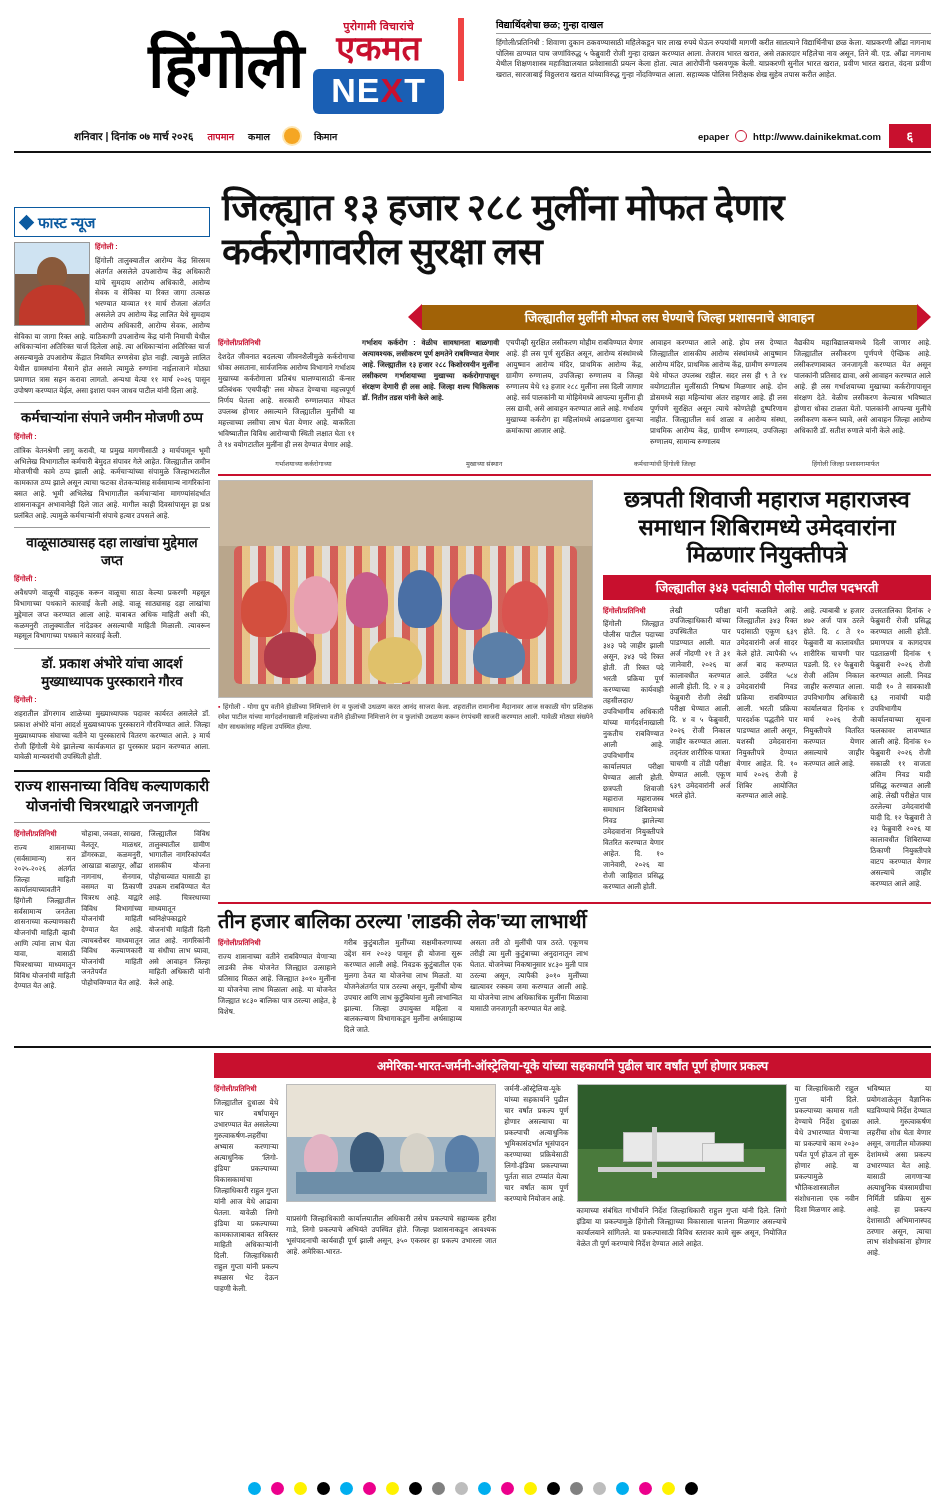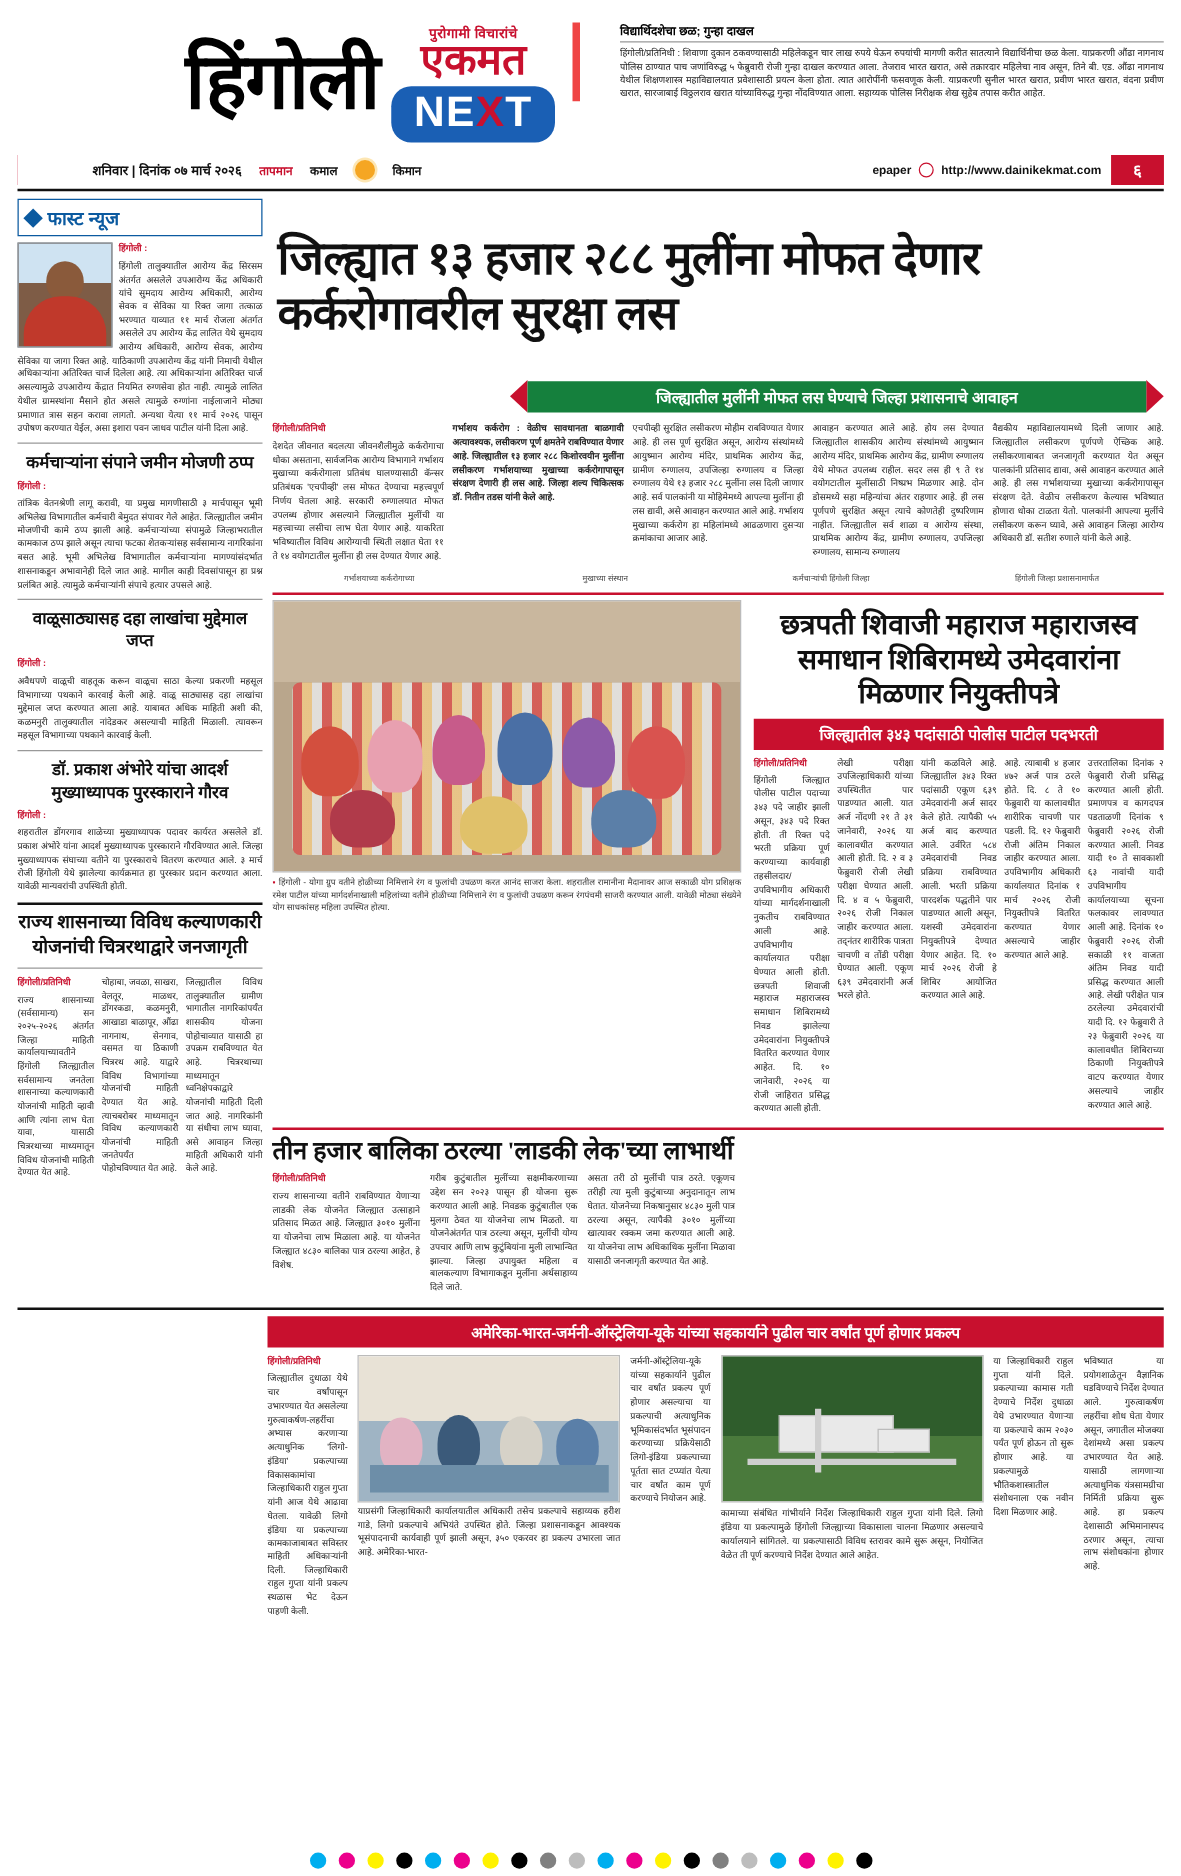--- a/index.html
+++ b/index.html
@@ -19,21 +19,21 @@
   .mast-title {
     font-family:"Liberation Serif", serif;
     font-size:62px; font-weight:bold; color:#000; line-height:1;
     letter-spacing:-1px;
   }
   .ekmat-wrap { text-align:center; }
   .ekmat-top { color:#c8102e; font-size:11px; font-weight:bold; letter-spacing:0.3px; }
   .ekmat-main { color:#c8102e; font-family:"Liberation Serif", serif; font-size:34px; font-weight:bold; line-height:0.95; }
   .next-badge {
     margin-top:4px; background:#1a5fb4; color:#fff; font-weight:bold;
-    font-size:34px; padding:2px 18px 4px 18px; border-radius:16px;
+    font-size:34px; padding:2px 18px 4px 18px; border-radius:6px;
     display:inline-block; letter-spacing:1px; position:relative;
   }
   .next-badge .x { color:#c8102e; }
   .mast-right { flex:1; padding-left:32px; border-left:6px solid #ef4444; margin-left:14px; }
   .mast-right h4 {
     margin:0 0 4px 0; font-size:9.5px; font-weight:bold; color:#000;
     border-bottom:1px solid #999; padding-bottom:2px;
   }
   .mast-right p { margin:0; font-size:7.4px; line-height:1.45; text-align:justify; color:#222; }
 
@@ -48,21 +48,21 @@
   .rb-k { color:#111; font-weight:bold; font-size:9.5px; }
   .sun { width:16px;height:16px;border-radius:50%;background:#f5a623; display:inline-block; box-shadow:0 0 0 2px #fde6b3;}
   .rb-epaper { display:flex;align-items:center;gap:6px; padding-right:8px; font-size:9.5px; color:#111; }
   .globe { width:12px;height:12px;border-radius:50%;border:1.6px solid #c8102e; display:inline-block;}
   .rb-page { width:42px; background:#c8102e; color:#fff; height:24px; display:flex;align-items:center;justify-content:center;font-size:13px;font-weight:bold;}
 
   .rule-b { border-top:2px solid #111; margin-top:3px; }
 
   
   .grid { display:flex; gap:8px; margin-top:6px; }
-  .col-left { width:196px; }
+  .col-left { width:196px;margin-top:48px; }
   .col-main { flex:1; }
 
   
   .fastnews-hd {
     border:1px solid #0b5aa0; color:#0b5aa0; font-weight:bold; font-size:15px;
     padding:4px 6px; display:flex; align-items:center; gap:6px; margin-bottom:5px;
   }
   .diamond { width:11px;height:11px;background:#0b5aa0;transform:rotate(45deg); display:inline-block;}
   .l-head { font-family:"Liberation Serif", serif; font-weight:bold; font-size:13.5px; line-height:1.3; text-align:center; margin:4px 0 5px; }
   .byline { font-size:7.2px; font-weight:bold; color:#c8102e; }
@@ -77,21 +77,21 @@
 
   
   .lead-h {
     font-family:"Liberation Serif", serif; font-weight:bold; font-size:37px; line-height:1.18;
     color:#111; letter-spacing:-0.5px; padding:2px 0 6px 4px;
   }
   .subbar {
     display:flex; align-items:center; margin:4px 0 8px 0;
   }
   .subbar .bar {
-    background:#15803d; color:#fff; font-size:12.5px; font-weight:bold;
+    background:#a16207; color:#fff; font-size:12.5px; font-weight:bold;
     padding:4px 14px; flex:1; text-align:center; position:relative;
   }
   .subbar .tri { width:0;height:0;border-top:13px solid transparent;border-bottom:13px solid transparent;border-right:14px solid #c8102e;}
   .subbar .tri-r { width:0;height:0;border-top:13px solid transparent;border-bottom:13px solid transparent;border-left:14px solid #c8102e;}
   .subbar-left-space { width:190px; }
 
   .cols-5 { display:flex; gap:7px; }
   .ccol { flex:1; font-size:7.2px; line-height:1.52; text-align:justify; color:#222; }
   .ccol p { margin:0 0 3px 0; }
   .bullet-lead { font-weight:bold; }
@@ -343,21 +343,21 @@
         </div>
         <div style="width:210px">
           <div class="photo-generic" style="height:118px">
             <span class="meet-bg"></span>
             <span class="pers" style="left:8%;top:42%;width:34px;height:44px;background:#e2b3c3;"></span>
             <span class="pers" style="left:30%;top:40%;width:34px;height:46px;background:#3b5a7a;"></span>
             <span class="pers" style="left:54%;top:41%;width:34px;height:45px;background:#d6d2c8;"></span>
             <span class="pers" style="left:76%;top:43%;width:34px;height:44px;background:#5a7fa8;"></span>
             <span style="position:absolute;left:4%;right:4%;bottom:6%;height:22px;background:#6d8ea8;"></span>
           </div>
-          <div class="ccol" style="margin-top:2px">
+          <div class="ccol" style="margin-top:12px">
               <p>याप्रसंगी जिल्हाधिकारी कार्यालयातील अधिकारी तसेच प्रकल्पाचे सहाय्यक हरीश गाडे, लिगो प्रकल्पाचे अभियंते उपस्थित होते. जिल्हा प्रशासनाकडून आवश्यक भूसंपादनाची कार्यवाही पूर्ण झाली असून, ३५० एकरवर हा प्रकल्प उभारला जात आहे. अमेरिका-भारत-</p>
             </div>
         </div>
         <div class="ccol" style="flex:1">
             <p>जर्मनी-ऑस्ट्रेलिया-यूके यांच्या सहकार्याने पुढील चार वर्षांत प्रकल्प पूर्ण होणार असल्याचा या प्रकल्पाची अत्याधुनिक भूमिकासंदर्भात भूसंपादन करण्याच्या प्रक्रियेसाठी लिगो-इंडिया प्रकल्पाच्या पूर्तता सात टप्प्यांत येत्या चार वर्षांत काम पूर्ण करण्याचे नियोजन आहे.</p>
           </div>
         <div style="width:210px">
           <div class="photo-generic" style="height:118px">
             <span class="aerial-bg"></span>
             <span class="aerial-bld" style="left:22%;top:40%;width:44%;height:26%;"></span>

